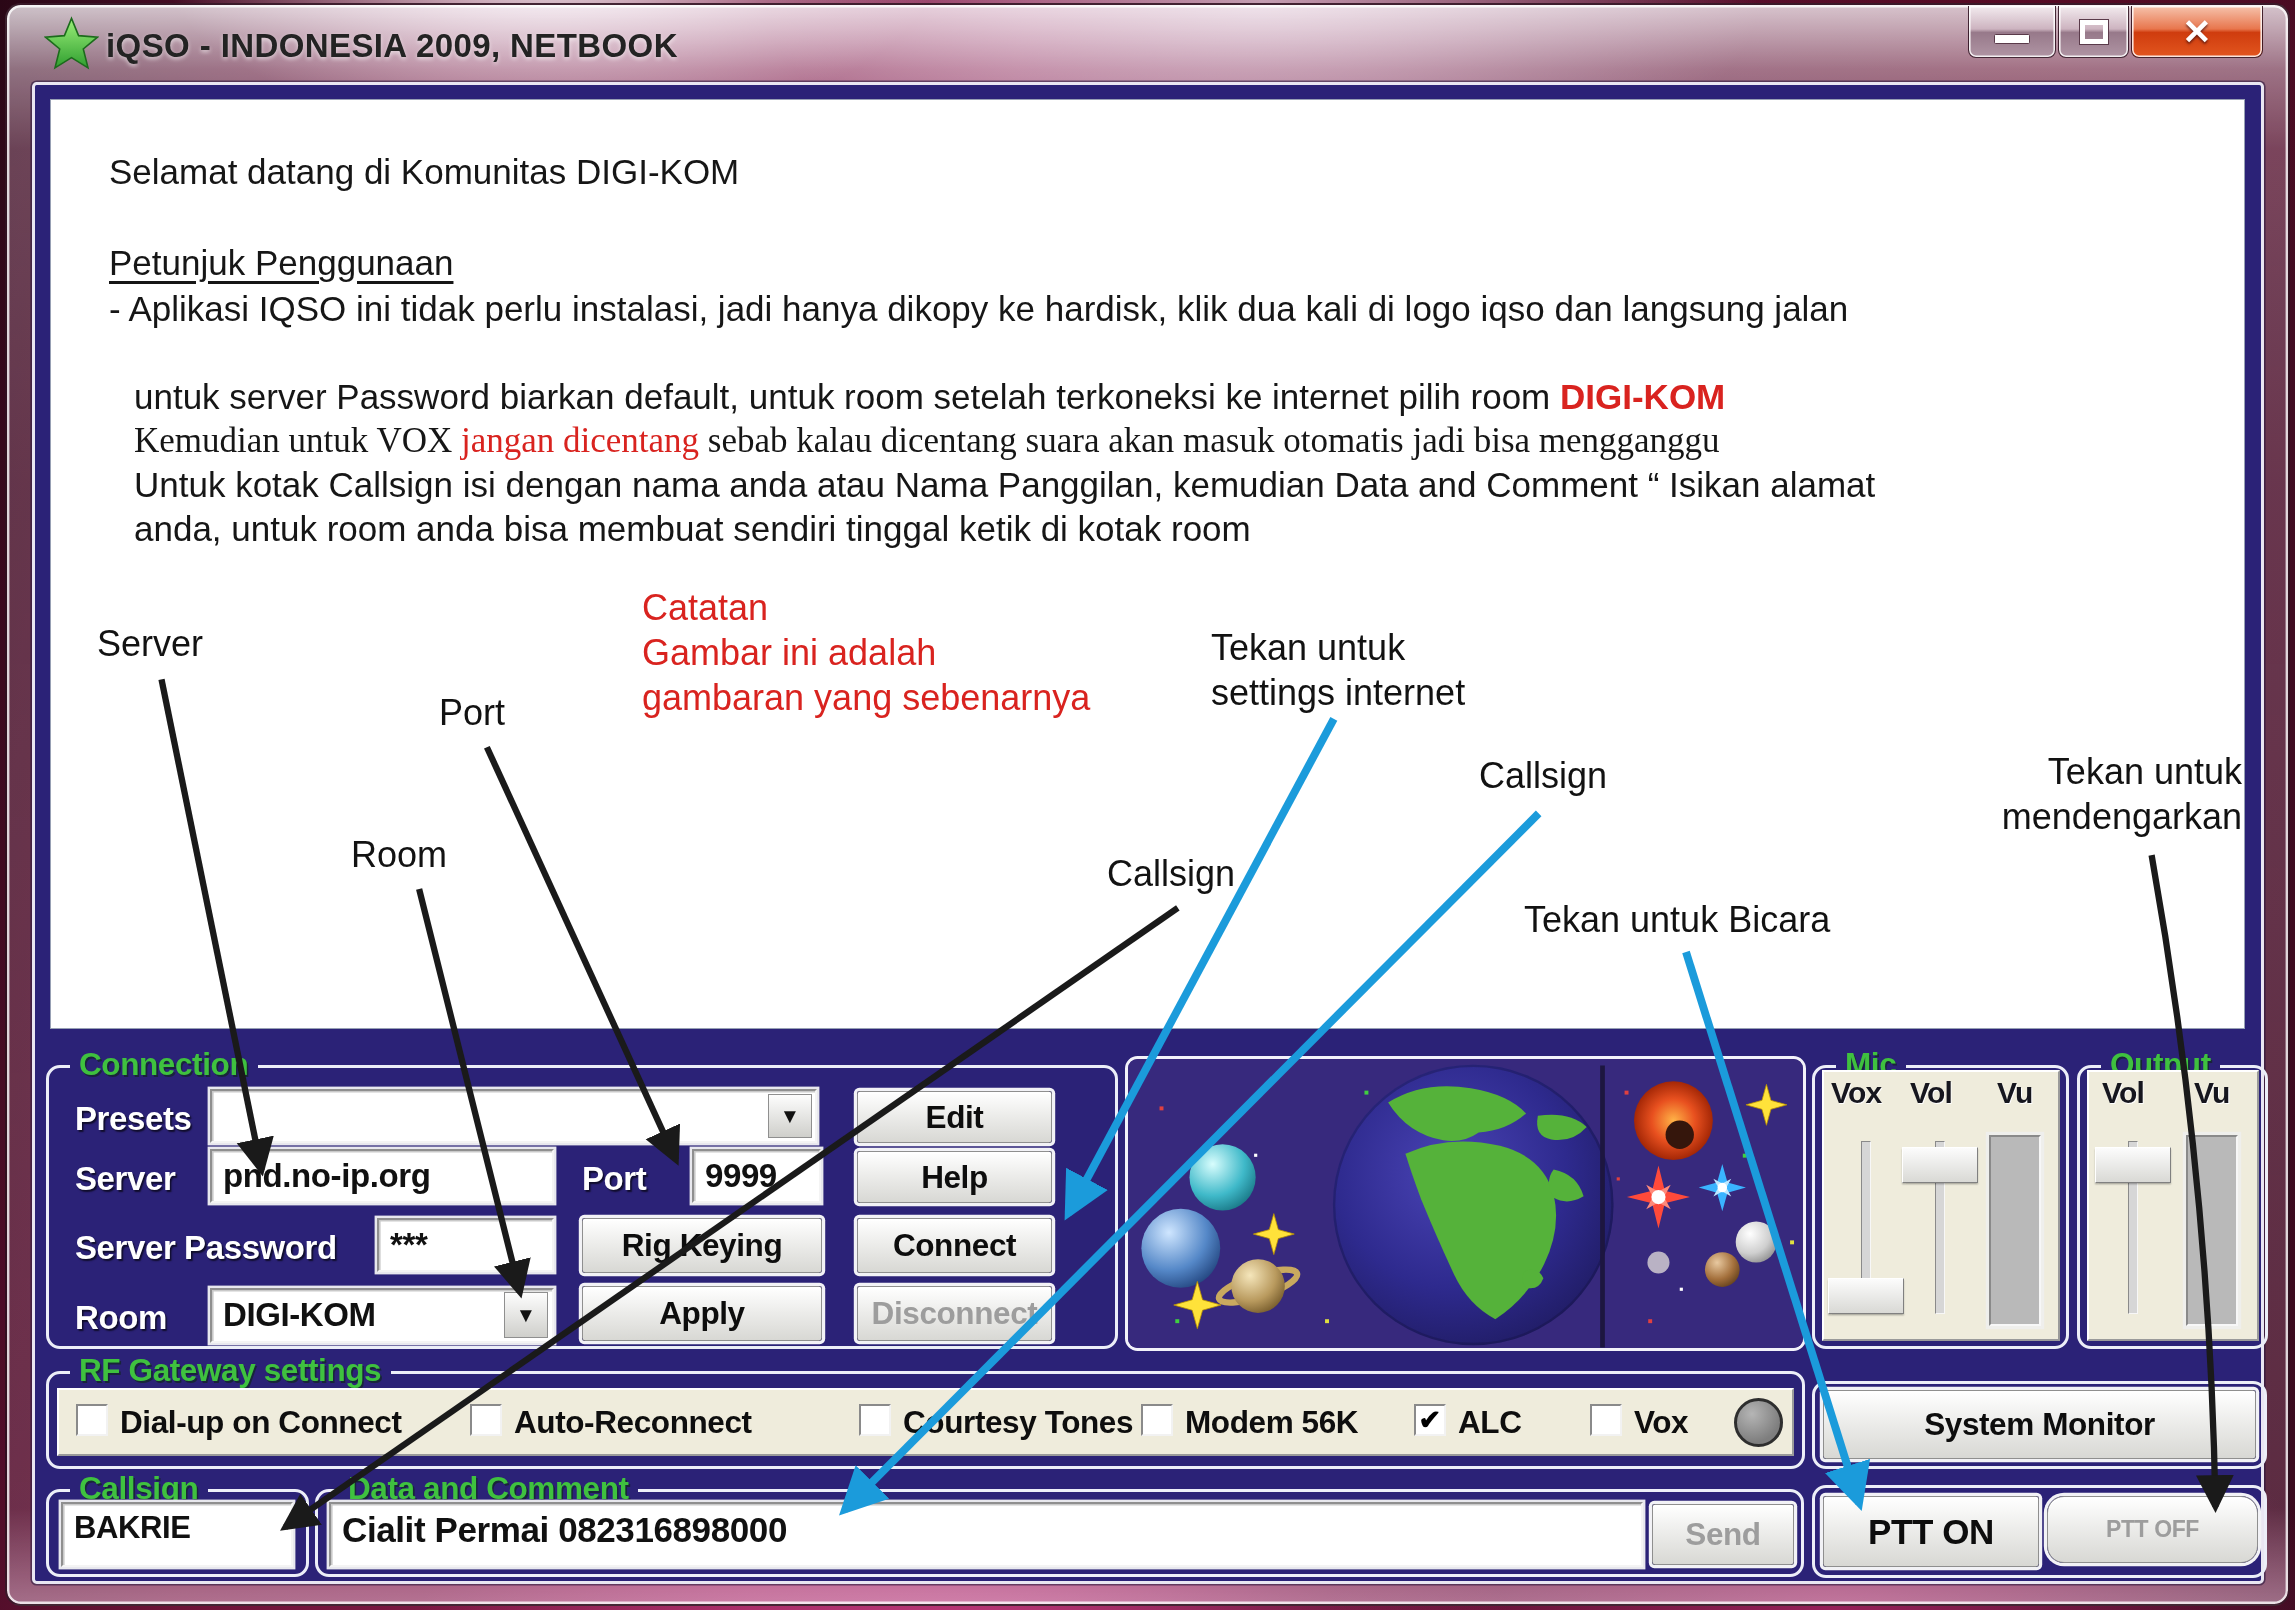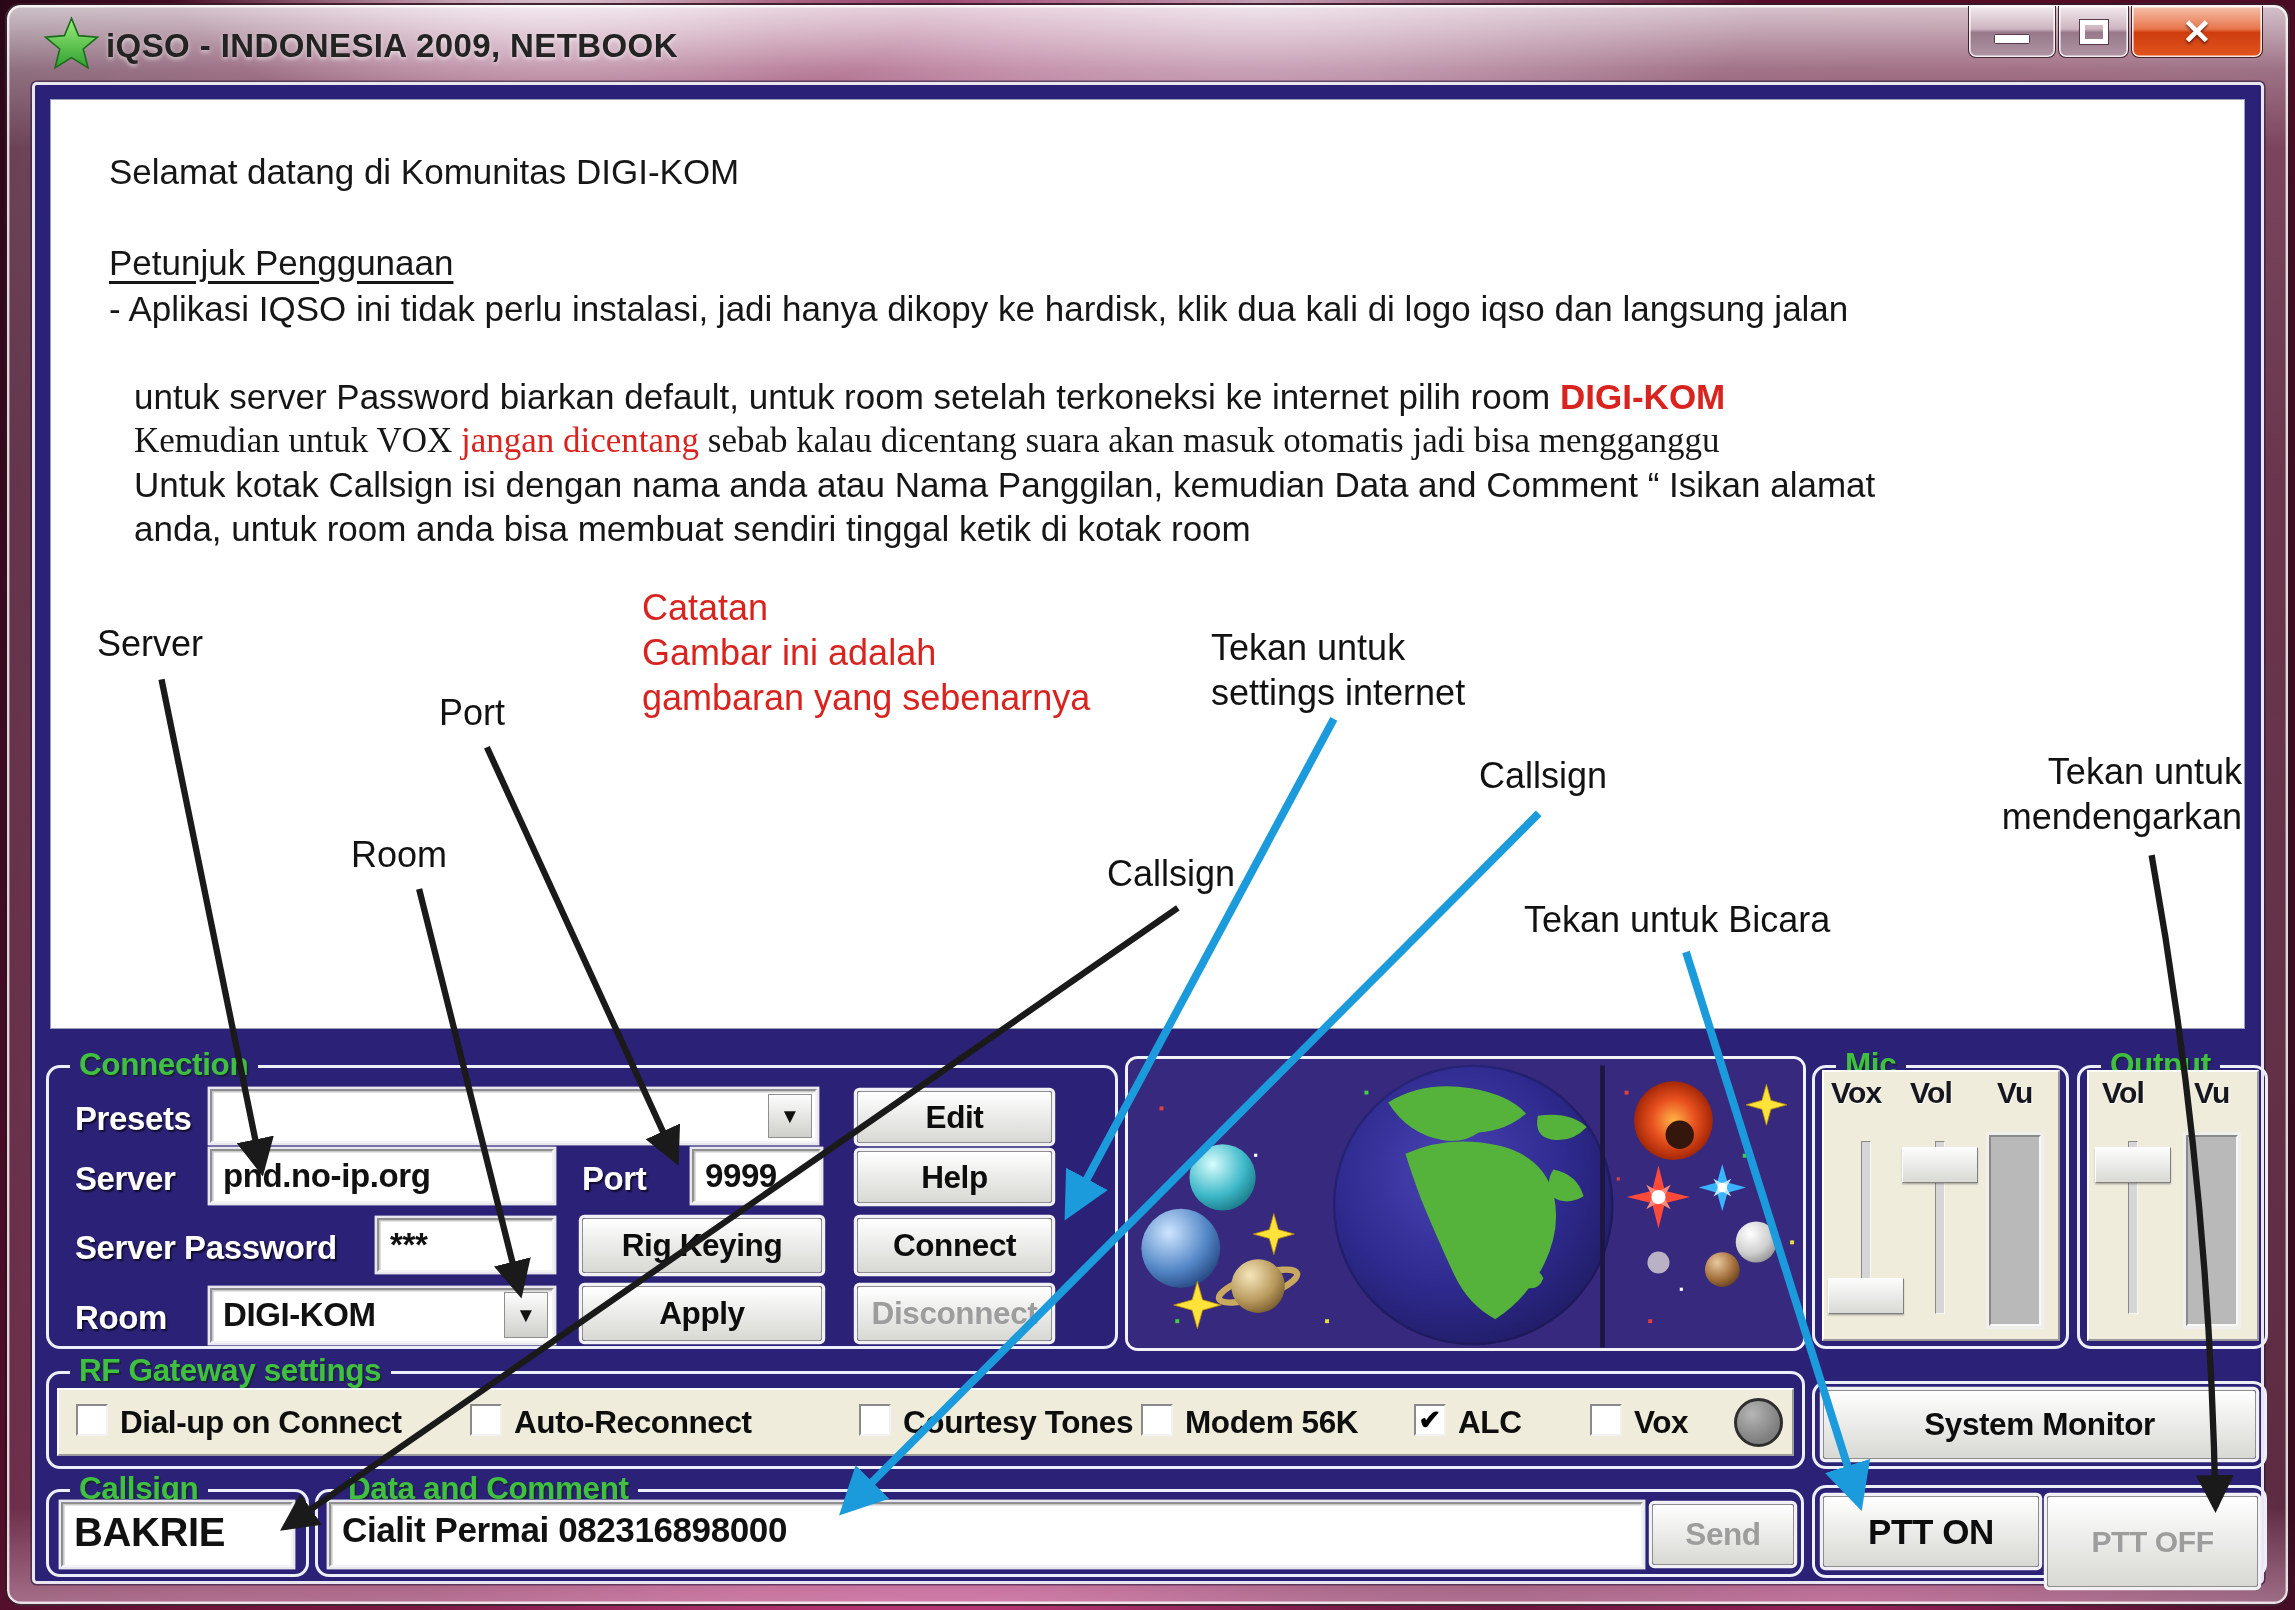--- a/index.html
+++ b/index.html
@@ -295,30 +295,30 @@
   <div class="cb-box" style="left:1590px;top:1404px;"></div>
   <div class="cb-label" style="left:1634px;top:1404px;">Vox</div>
   <div class="indicator" style="left:1734px;top:1398px;"></div>
 
   <div class="grp" style="left:1812px;top:1381px;width:455px;height:88px;"></div>
   <div class="btn" style="left:1823px;top:1390px;width:433px;height:69px;">System Monitor</div>
 
   <div class="grp" style="left:46px;top:1489px;width:263px;height:88px;">
     <span class="grp-title">Callsign</span>
   </div>
-  <div class="field" style="left:61px;top:1502px;width:232px;height:65px;font-size:40px;">BAKRIE</div>
+  <div class="field" style="left:61px;top:1502px;width:232px;height:65px;font-size:31px;">BAKRIE</div>
   <div class="grp" style="left:315px;top:1489px;width:1489px;height:88px;">
     <span class="grp-title">Data and Comment</span>
   </div>
   <div class="field" style="left:329px;top:1502px;width:1314px;height:65px;font-size:35px;">Cialit Permai 082316898000</div>
   <div class="btn disabled" style="left:1652px;top:1504px;width:142px;height:61px;">Send</div>
 
   <div class="grp" style="left:1812px;top:1485px;width:455px;height:93px;"></div>
   <div class="btn" style="left:1823px;top:1496px;width:216px;height:71px;font-size:35px;">PTT ON</div>
-  <div class="btn disabled" style="left:2047px;top:1496px;width:211px;height:91px;font-size:30px;">PTT OFF</div>
+  <div class="btn disabled" style="left:2047px;top:1496px;width:211px;height:67px;font-size:23px;border-radius:17px;">PTT OFF</div>
 
   <svg class="arrow-layer" width="2295" height="1611" viewBox="0 0 2913 2044">
     <defs>
       <marker id="ab" markerWidth="7" markerHeight="7" refX="5" refY="3" orient="auto" markerUnits="strokeWidth">
         <path d="M0,0 L6,3 L0,6 Z" fill="#1a1a1a"></path>
       </marker>
       <marker id="au" markerWidth="7" markerHeight="7" refX="5" refY="3" orient="auto" markerUnits="strokeWidth">
         <path d="M0,0 L6,3 L0,6 Z" fill="#1b9bdb"></path>
       </marker>
     </defs>

